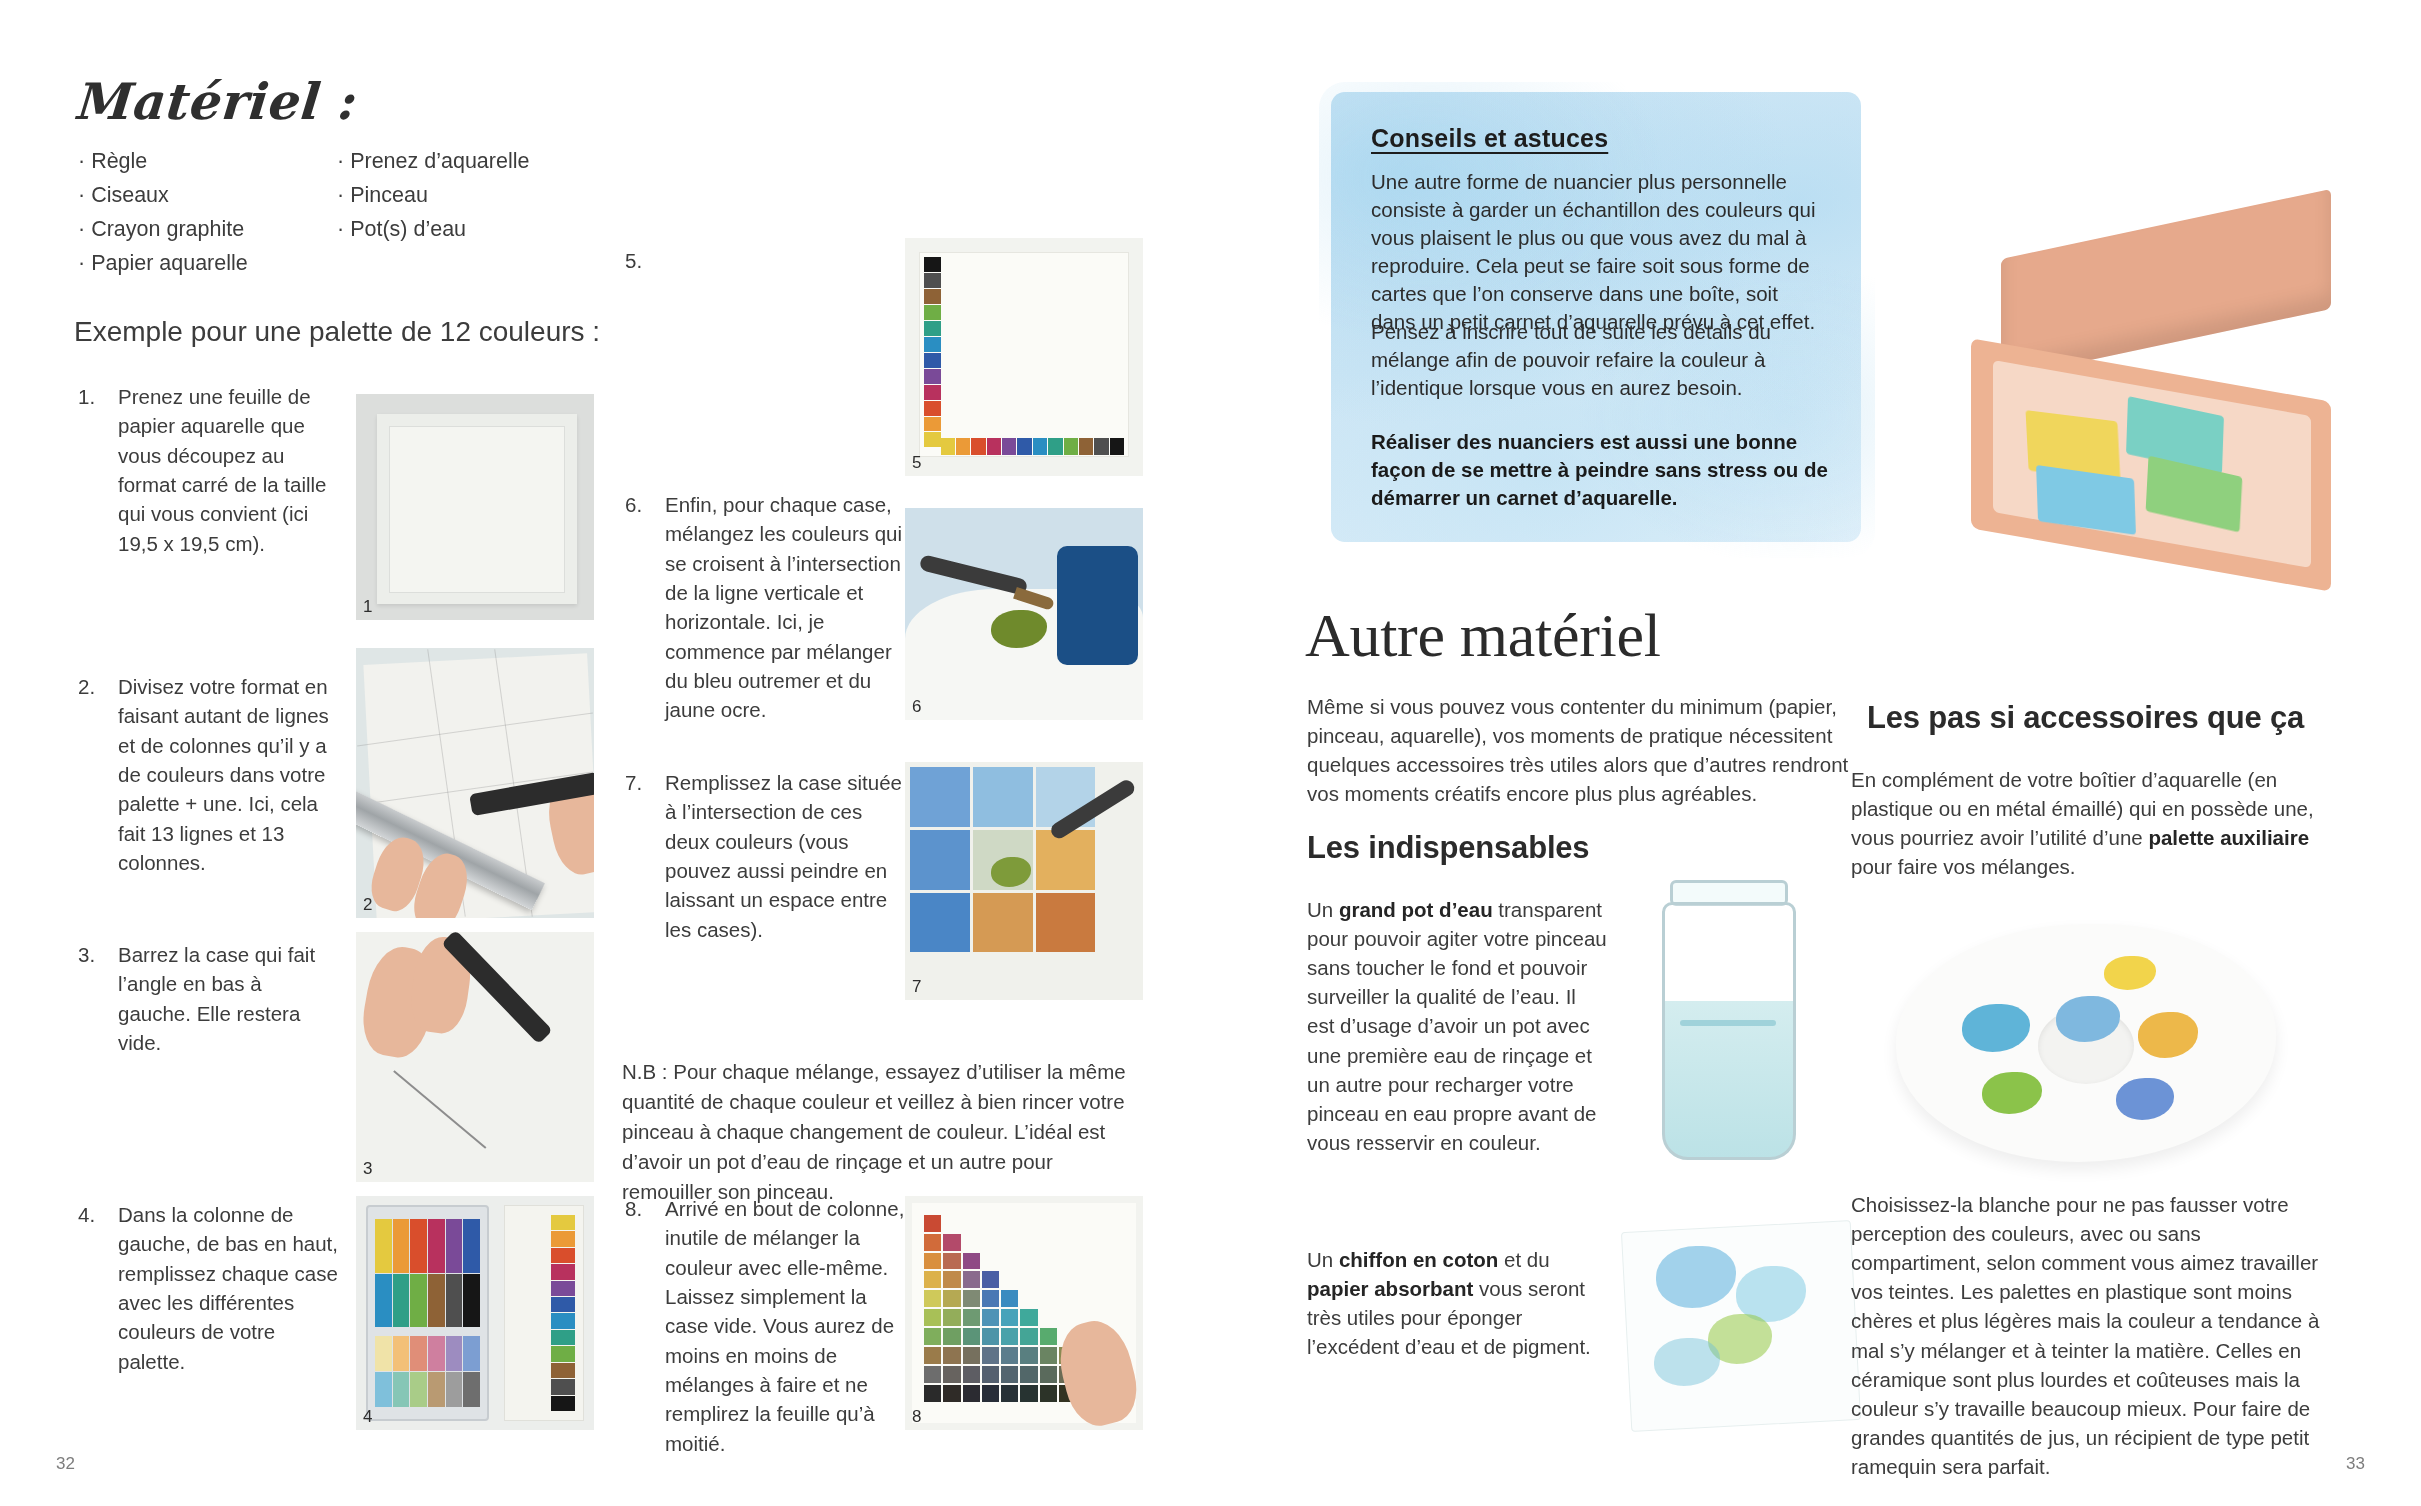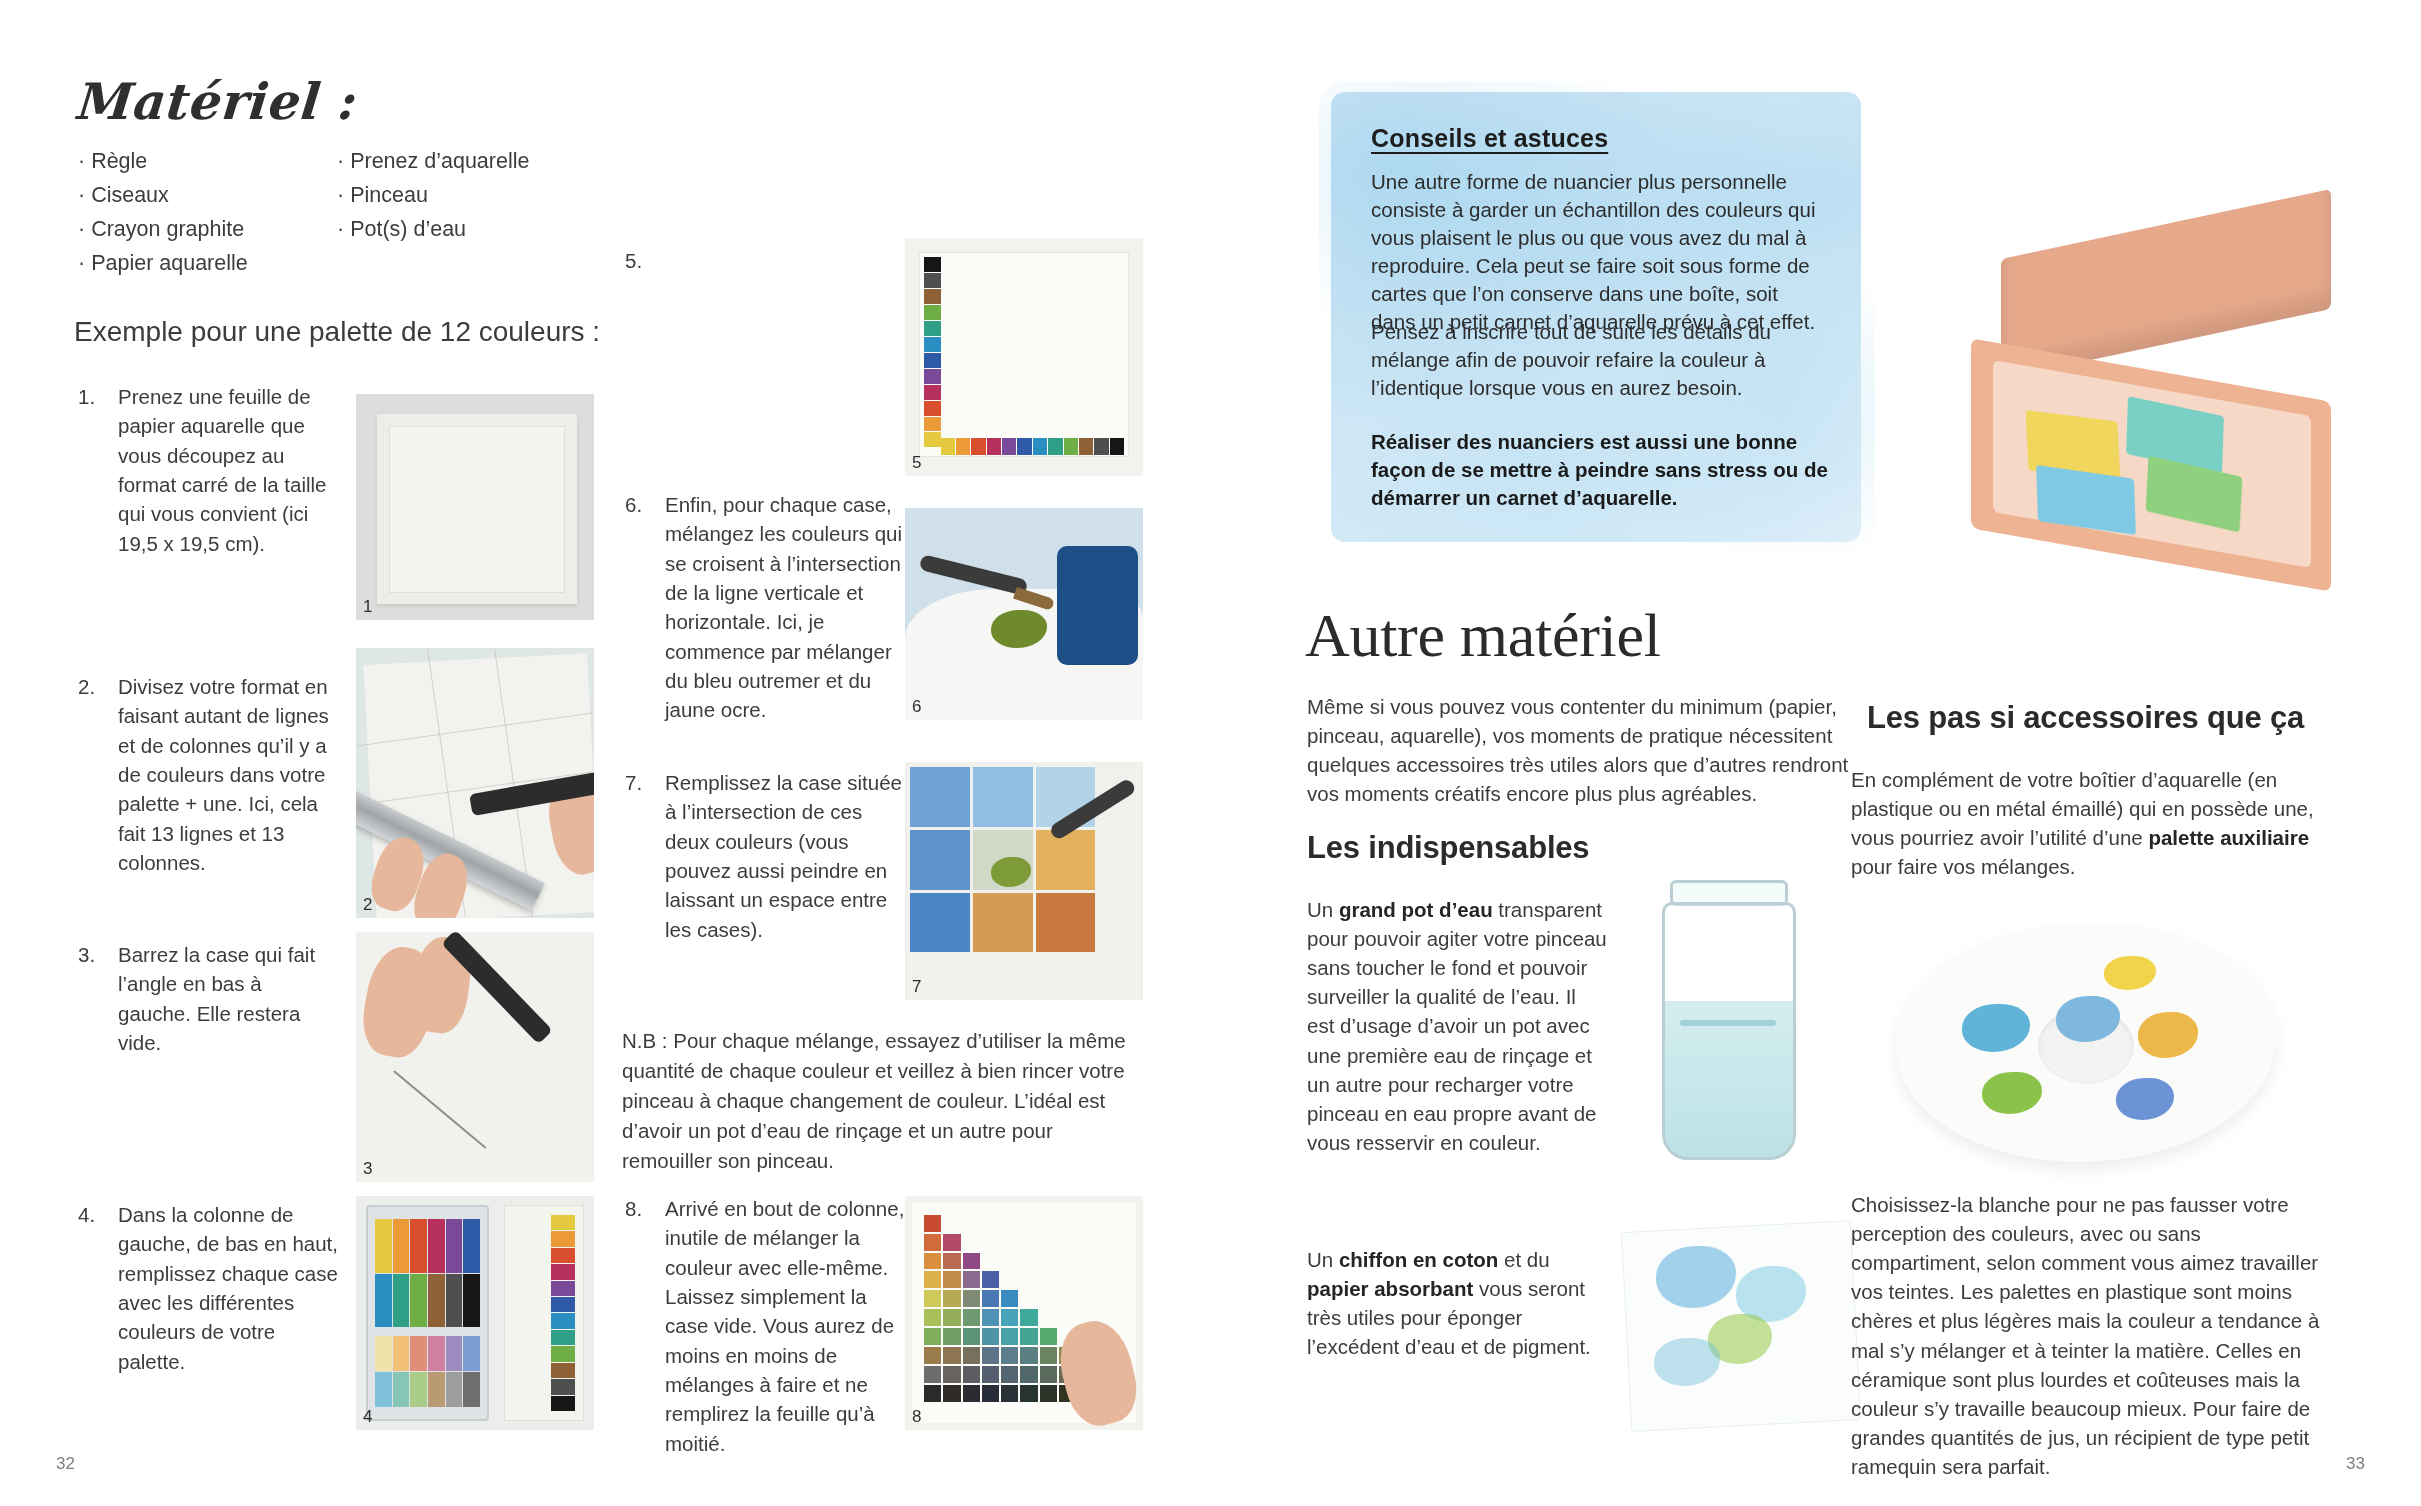--- a/index.html
+++ b/index.html
@@ -36,21 +36,21 @@
   .mat-list { font-size: 21.5px; line-height: 1.58; color: #3c3c3c; }
   .mat-list li { list-style: none; }
   .mat-list li::before { content: "· "; }
   .ex-line { font-size: 28px; color: #3c3c3c; }
 
   
   .step { display: flex; font-size: 20.5px; line-height: 1.43; color: #3c3c3c; }
   .step .num { width: 40px; flex: 0 0 40px; text-align: left; }
   .step .txt { flex: 1; }
 
-  .nb { font-size: 20.5px; line-height: 1.46; color: #3c3c3c; }
+  .nb { font-size: 20.5px; line-height: 1.46; color: #3c3c3c; margin-top: 31px; }
 
   
   .photo { position: absolute; overflow: hidden; background: #e9ebe9; }
   .photo .cap {
     position: absolute; left: 7px; bottom: 3px;
     font-size: 17px; color: #4a4a4a; z-index: 6;
   }
   .photo .cap.dark { color: #2d2d2d; }
 
   

